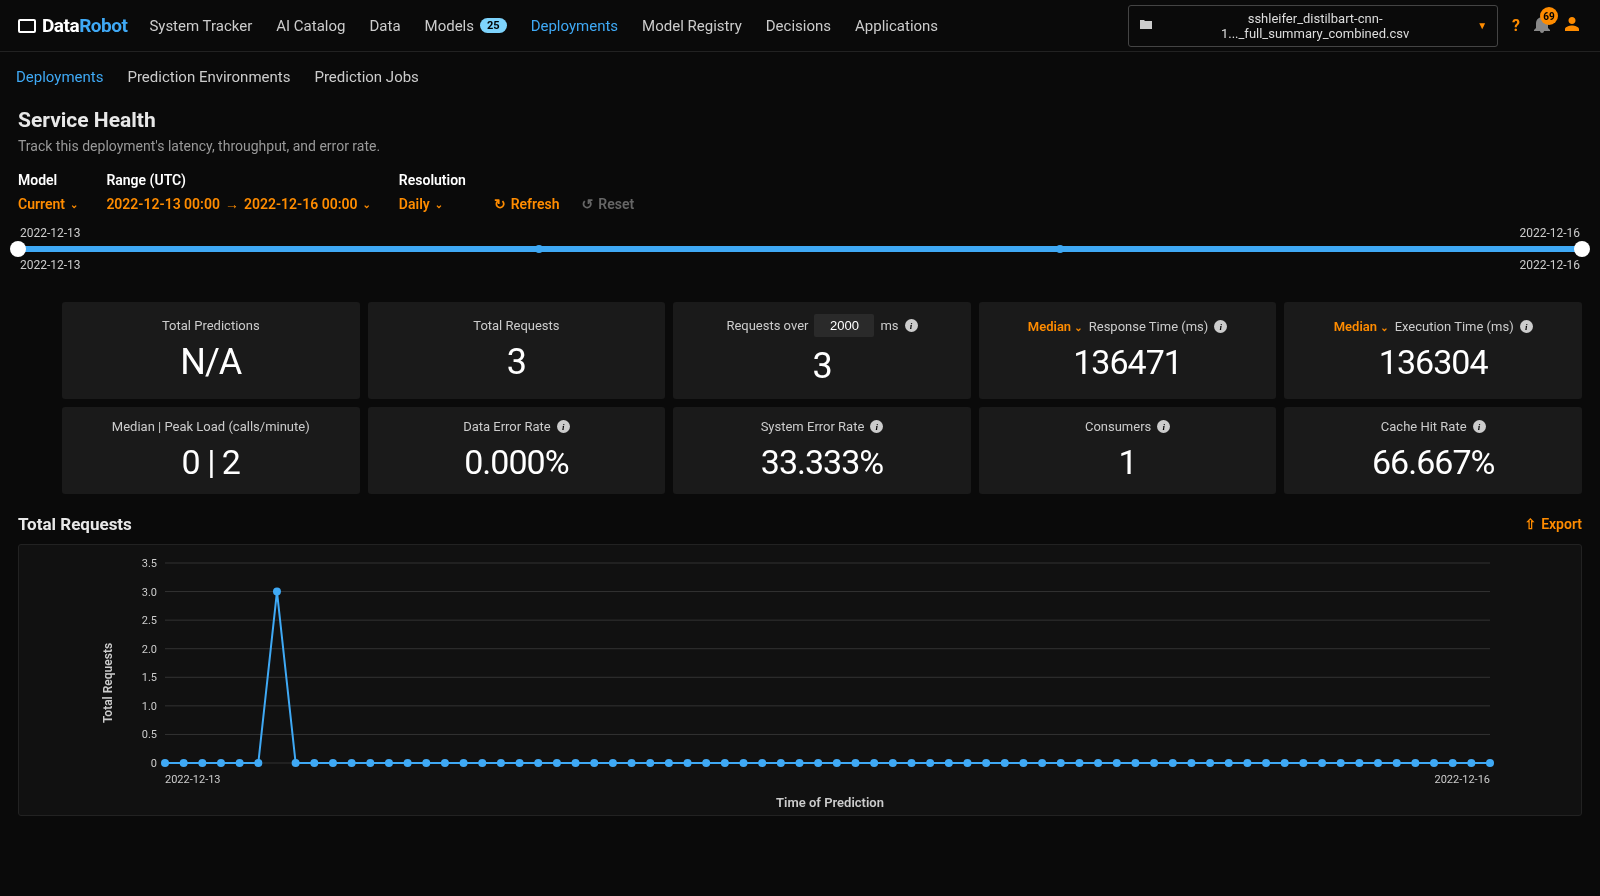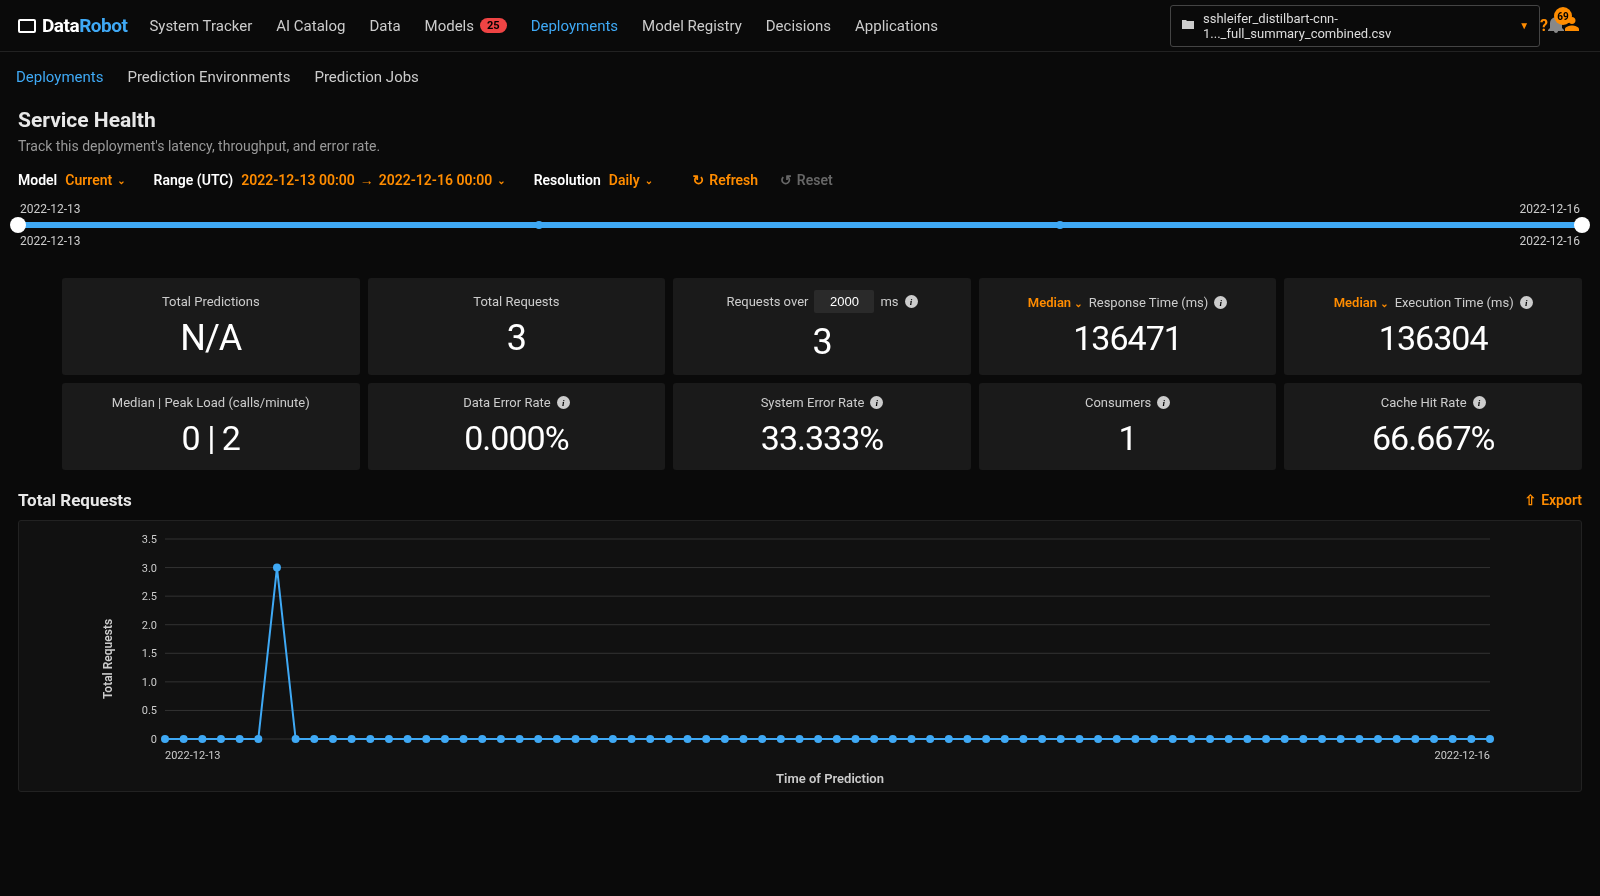--- a/index.html
+++ b/index.html
@@ -41,33 +41,34 @@
   padding: 10px 12px;
   color: #ccc;
   cursor: pointer;
   font-size: 15px;
   display: flex;
   align-items: center;
   gap: 6px;
 }
 .nav-item.active { color: #3fa9f5; }
 .badge {
-  background: #ef4444;
+  background: #7dd3fc;
   color: #000;
   border-radius: 10px;
   padding: 1px 7px;
   font-size: 11px;
   font-weight: 700;
 }
 .topbar-right {
   margin-left: auto;
   display: flex;
   align-items: center;
-  gap: 0;
+  gap: 14px;
   padding-right: 12px;
+  text-align: center;
 }
 .project-selector {
   border: 1px solid #444;
   border-radius: 3px;
   padding: 5px 10px;
   display: flex;
   align-items: center;
   gap: 8px;
   font-size: 13px;
   color: #ddd;
@@ -104,21 +105,21 @@
   padding: 4px 10px;
   color: #ccc;
   cursor: pointer;
   font-size: 15px;
 }
 .subnav-item.active { color: #3fa9f5; }
 .content { padding: 6px 18px; }
 .page-title { font-size: 21px; font-weight: 700; margin-bottom: 6px; }
 .page-subtitle { color: #999; font-size: 14px; margin-bottom: 18px; }
 .filters { display: flex; gap: 28px; align-items: flex-end; margin-bottom: 14px; }
-.filter-group { display: flex; flex-direction: row; gap: 8px; }
+.filter-group { display: flex; flex-direction: column; gap: 8px; }
 .filter-label { font-size: 14px; font-weight: 600; color: #fff; }
 .filter-value {
   color: #ff8c00;
   font-size: 14px;
   font-weight: 600;
   cursor: pointer;
   display: flex;
   align-items: center;
   gap: 5px;
 }

